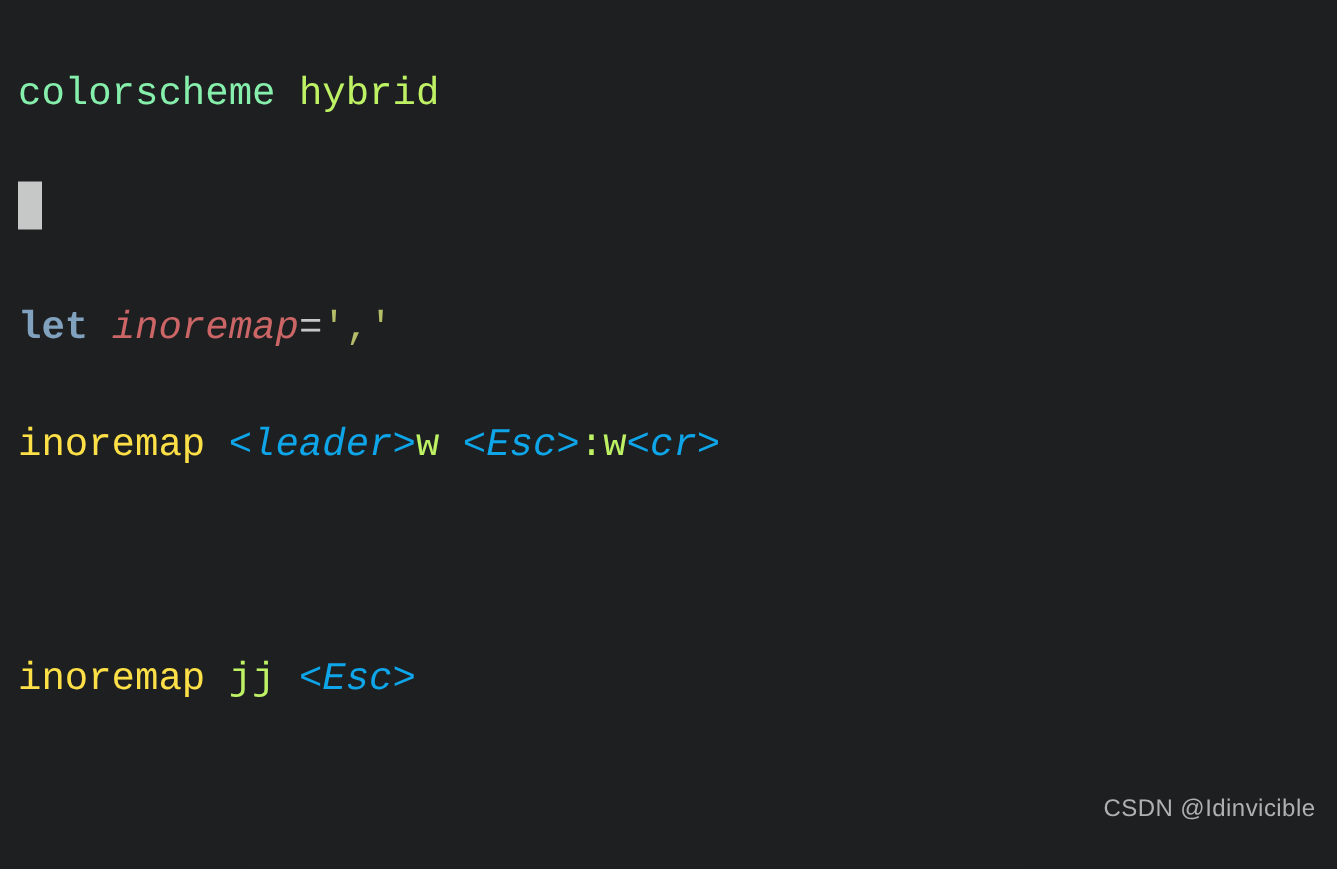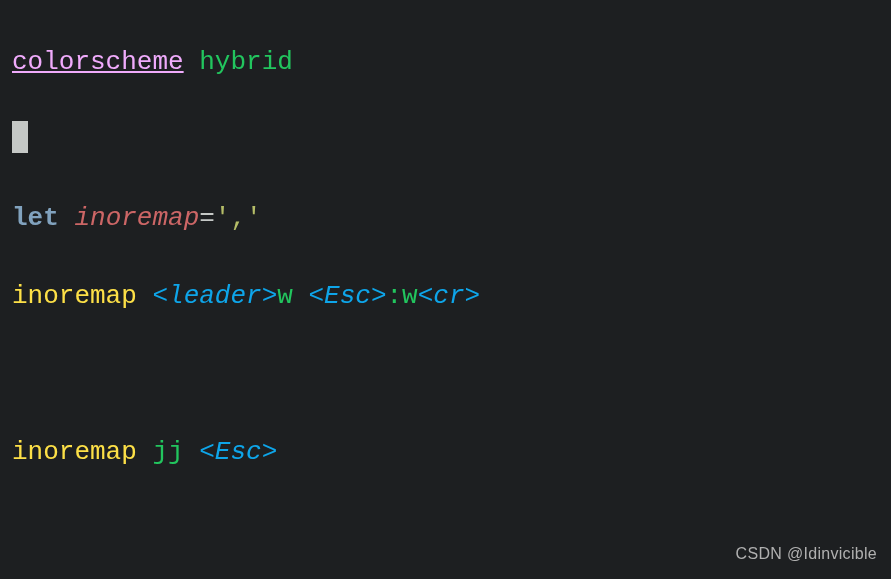--- a/index.html
+++ b/index.html
@@ -12,40 +12,40 @@
       line-height: 39px;
       overflow: hidden;
       position: relative;
     }
     .editor {
       padding: 4px 12px;
       white-space: pre;
       color: #c5c8c6;
     }
     .line { display: block; min-height: 39px; }
-    .kw-statement { color: #f0abfc; text-decoration: underline; }
+    .kw-statement { color: #86efac; }
     .kw-let { color: #81a2be; font-weight: bold; }
     .kw-inoremap { color: #fde047; }
     .var-name { color: #cc6666; font-style: italic; }
     .operator { color: #c5c8c6; }
     .string { color: #b5bd68; }
     .keycode { color: #0ea5e9; font-style: italic; }
-    .plain { color: #22c55e; }
+    .plain { color: #bef264; }
     .cursor {
       display: inline-block;
       width: 16px;
       height: 32px;
       background: #c5c8c6;
       vertical-align: text-bottom;
       margin-bottom: 2px;
     }
     .watermark {
       position: absolute;
       right: 14px;
-      bottom: 6px;
+      bottom: 20px;
       font-family: Arial, sans-serif;
       font-size: 16px;
       color: #b0b0b0;
       letter-spacing: 0.3px;
     }
   </style>
 </head>
 <body>
 
 <div class="editor">

